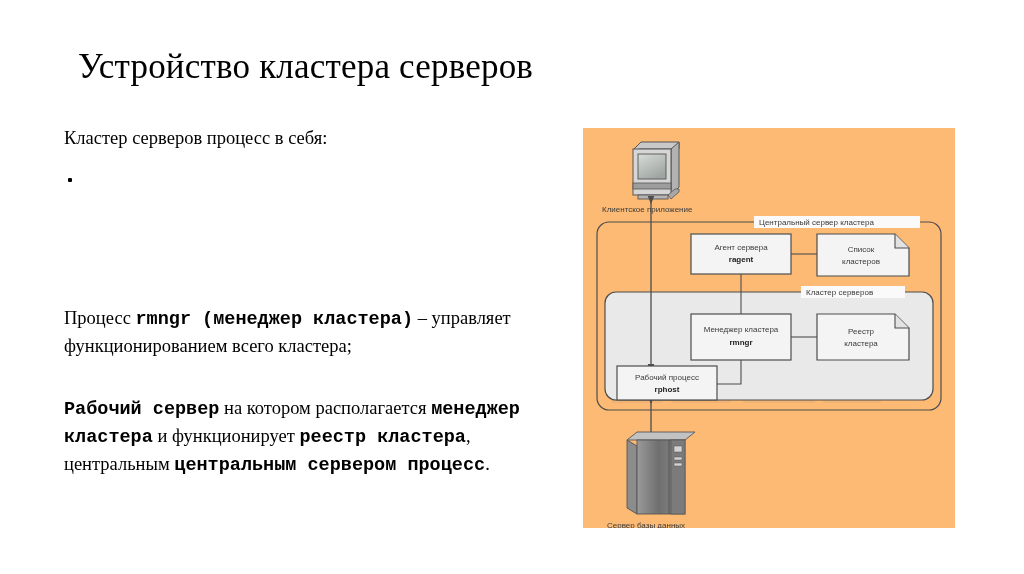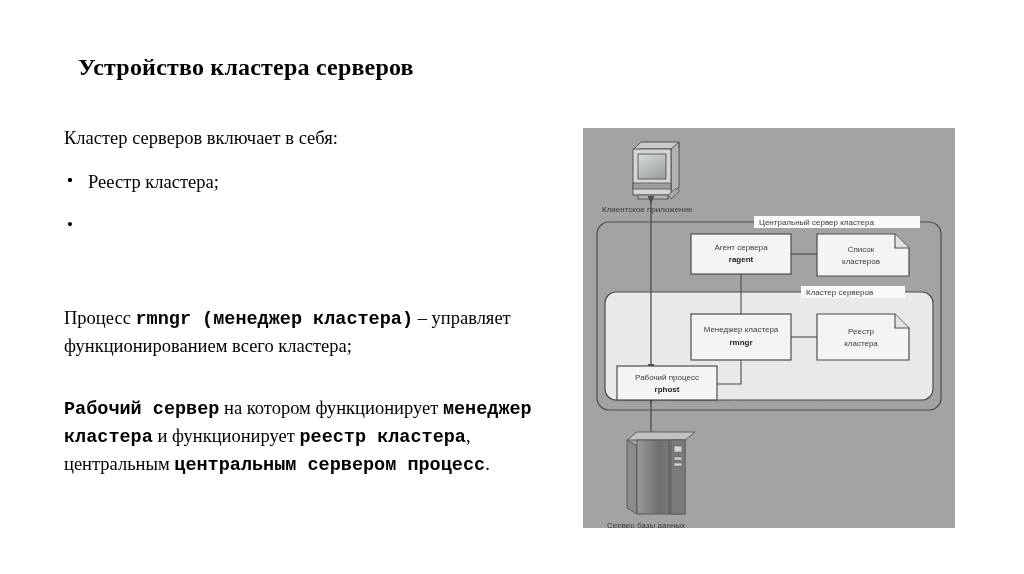--- a/index.html
+++ b/index.html
@@ -14,23 +14,23 @@
     overflow: hidden;
     font-family: "Liberation Serif", "DejaVu Serif", serif;
     color: #000000;
   }
 
   
   #slide-title {
     position: absolute;
     left: 78px;
     top: 44px;
-    font-size: 24px;
+    font-size: 35px;
     line-height: 46px;
-    font-weight: 700;
+    font-weight: 400;
     letter-spacing: 0.2px;
     white-space: nowrap;
   }
 
   
   #text-column {
     position: absolute;
     left: 64px;
     top: 126px;
     width: 500px;
@@ -78,55 +78,54 @@
   }
   .b { font-weight: bold; font-family: Liberation Mono, monospace; }
 
   
   #diagram-panel {
     position: absolute;
     left: 583px;
     top: 128px;
     width: 372px;
     height: 400px;
-    background: #a3a3a3;
+    background: #fdba74;
     overflow: hidden;
   }
   #diagram-svg {
     position: absolute;
     left: 0;
     top: 0;
   }
 </style>
 </head>
 <body>
 
 <div id="slide-title">Устройство кластера серверов</div>
 
 <div id="text-column">
 
-  <p class="intro-line">Кластер серверов включает в себя:</p>
+  <p class="intro-line">Кластер серверов процесс в себя:</p>
 
   <ul class="bullet-list">
     <li>
       <span class="bullet-dot">•</span>
     </li>
     <li>
       <span class="bullet-dot">•</span>
-      <span>Реестр кластера;</span>
     </li>
     <li>
       <span class="bullet-dot">•</span>
     </li>
   </ul>
 </div>
 
 <p id="para-rmngr"><span>Процесс </span><span class="b">rmngr (менеджер кластера)</span><span> – управляет функционированием всего кластера;</span></p>
 
-<p id="para-central"><span class="b">Рабочий сервер</span><span> на котором функционирует </span><span class="b">менеджер кластера</span><span> и функционирует </span><span class="b">реестр кластера</span><span>, центральным </span><span class="b">центральным сервером процесс</span><span>.</span></p>
+<p id="para-central"><span class="b">Рабочий сервер</span><span> на котором располагается </span><span class="b">менеджер кластера</span><span> и функционирует </span><span class="b">реестр кластера</span><span>, центральным </span><span class="b">центральным сервером процесс</span><span>.</span></p>
 
 <div id="diagram-panel">
   <svg id="diagram-svg" width="372" height="400" viewBox="0 0 372 400" xmlns="http://www.w3.org/2000/svg">
 
     <defs>
       <marker id="arrHead" markerWidth="7" markerHeight="7" refX="3.2" refY="3" orient="auto" markerUnits="strokeWidth">
         <path d="M0,0.4 L6.2,3 L0,5.6 z" fill="#4d4d4d"></path>
       </marker>
       <linearGradient id="screenGrad" x1="0" y1="0" x2="0.6" y2="1">
         <stop offset="0%" stop-color="#d9dcd8"></stop>

